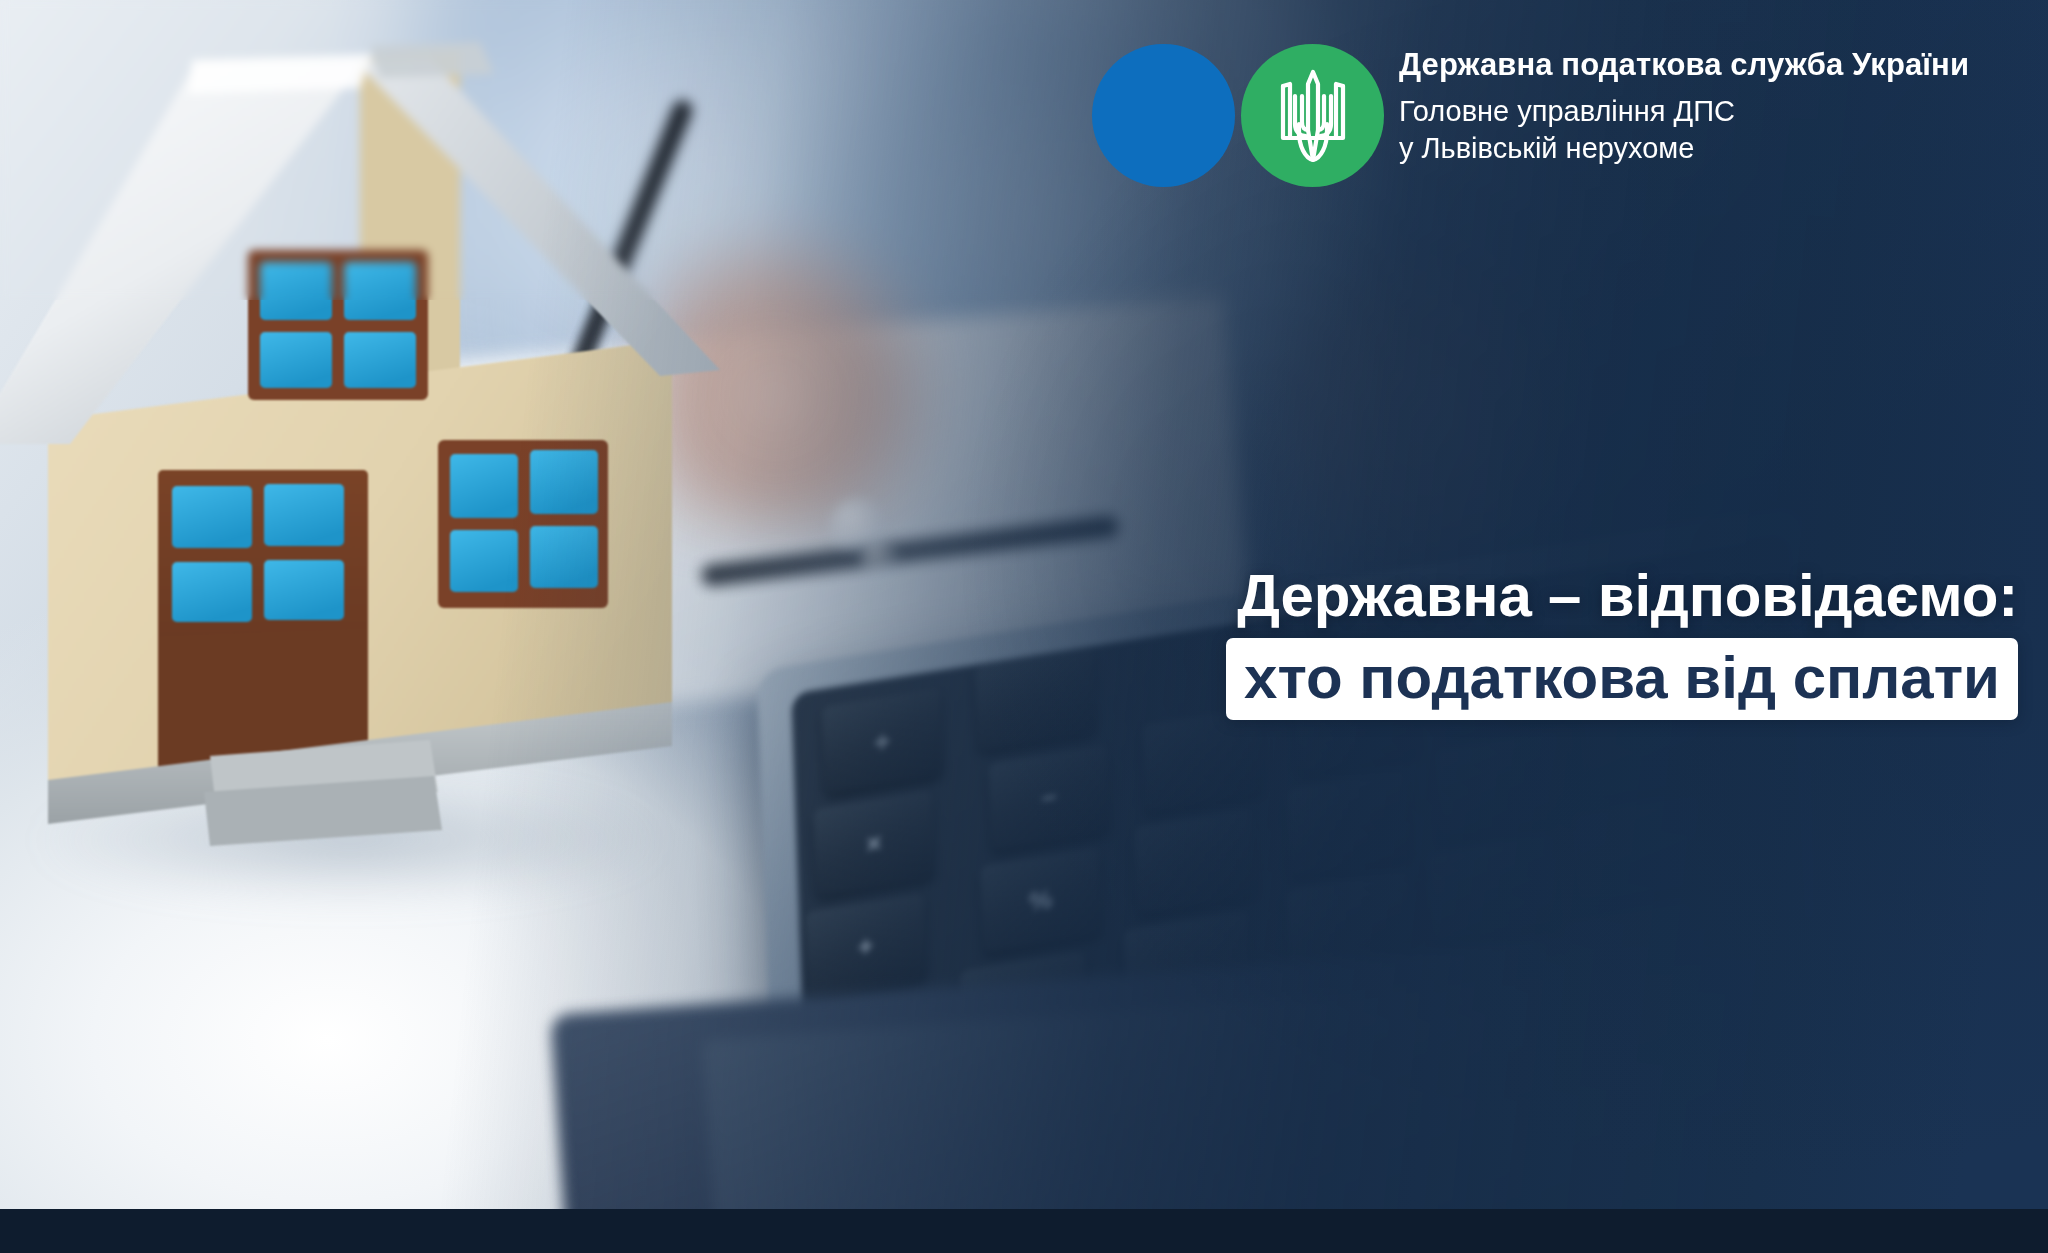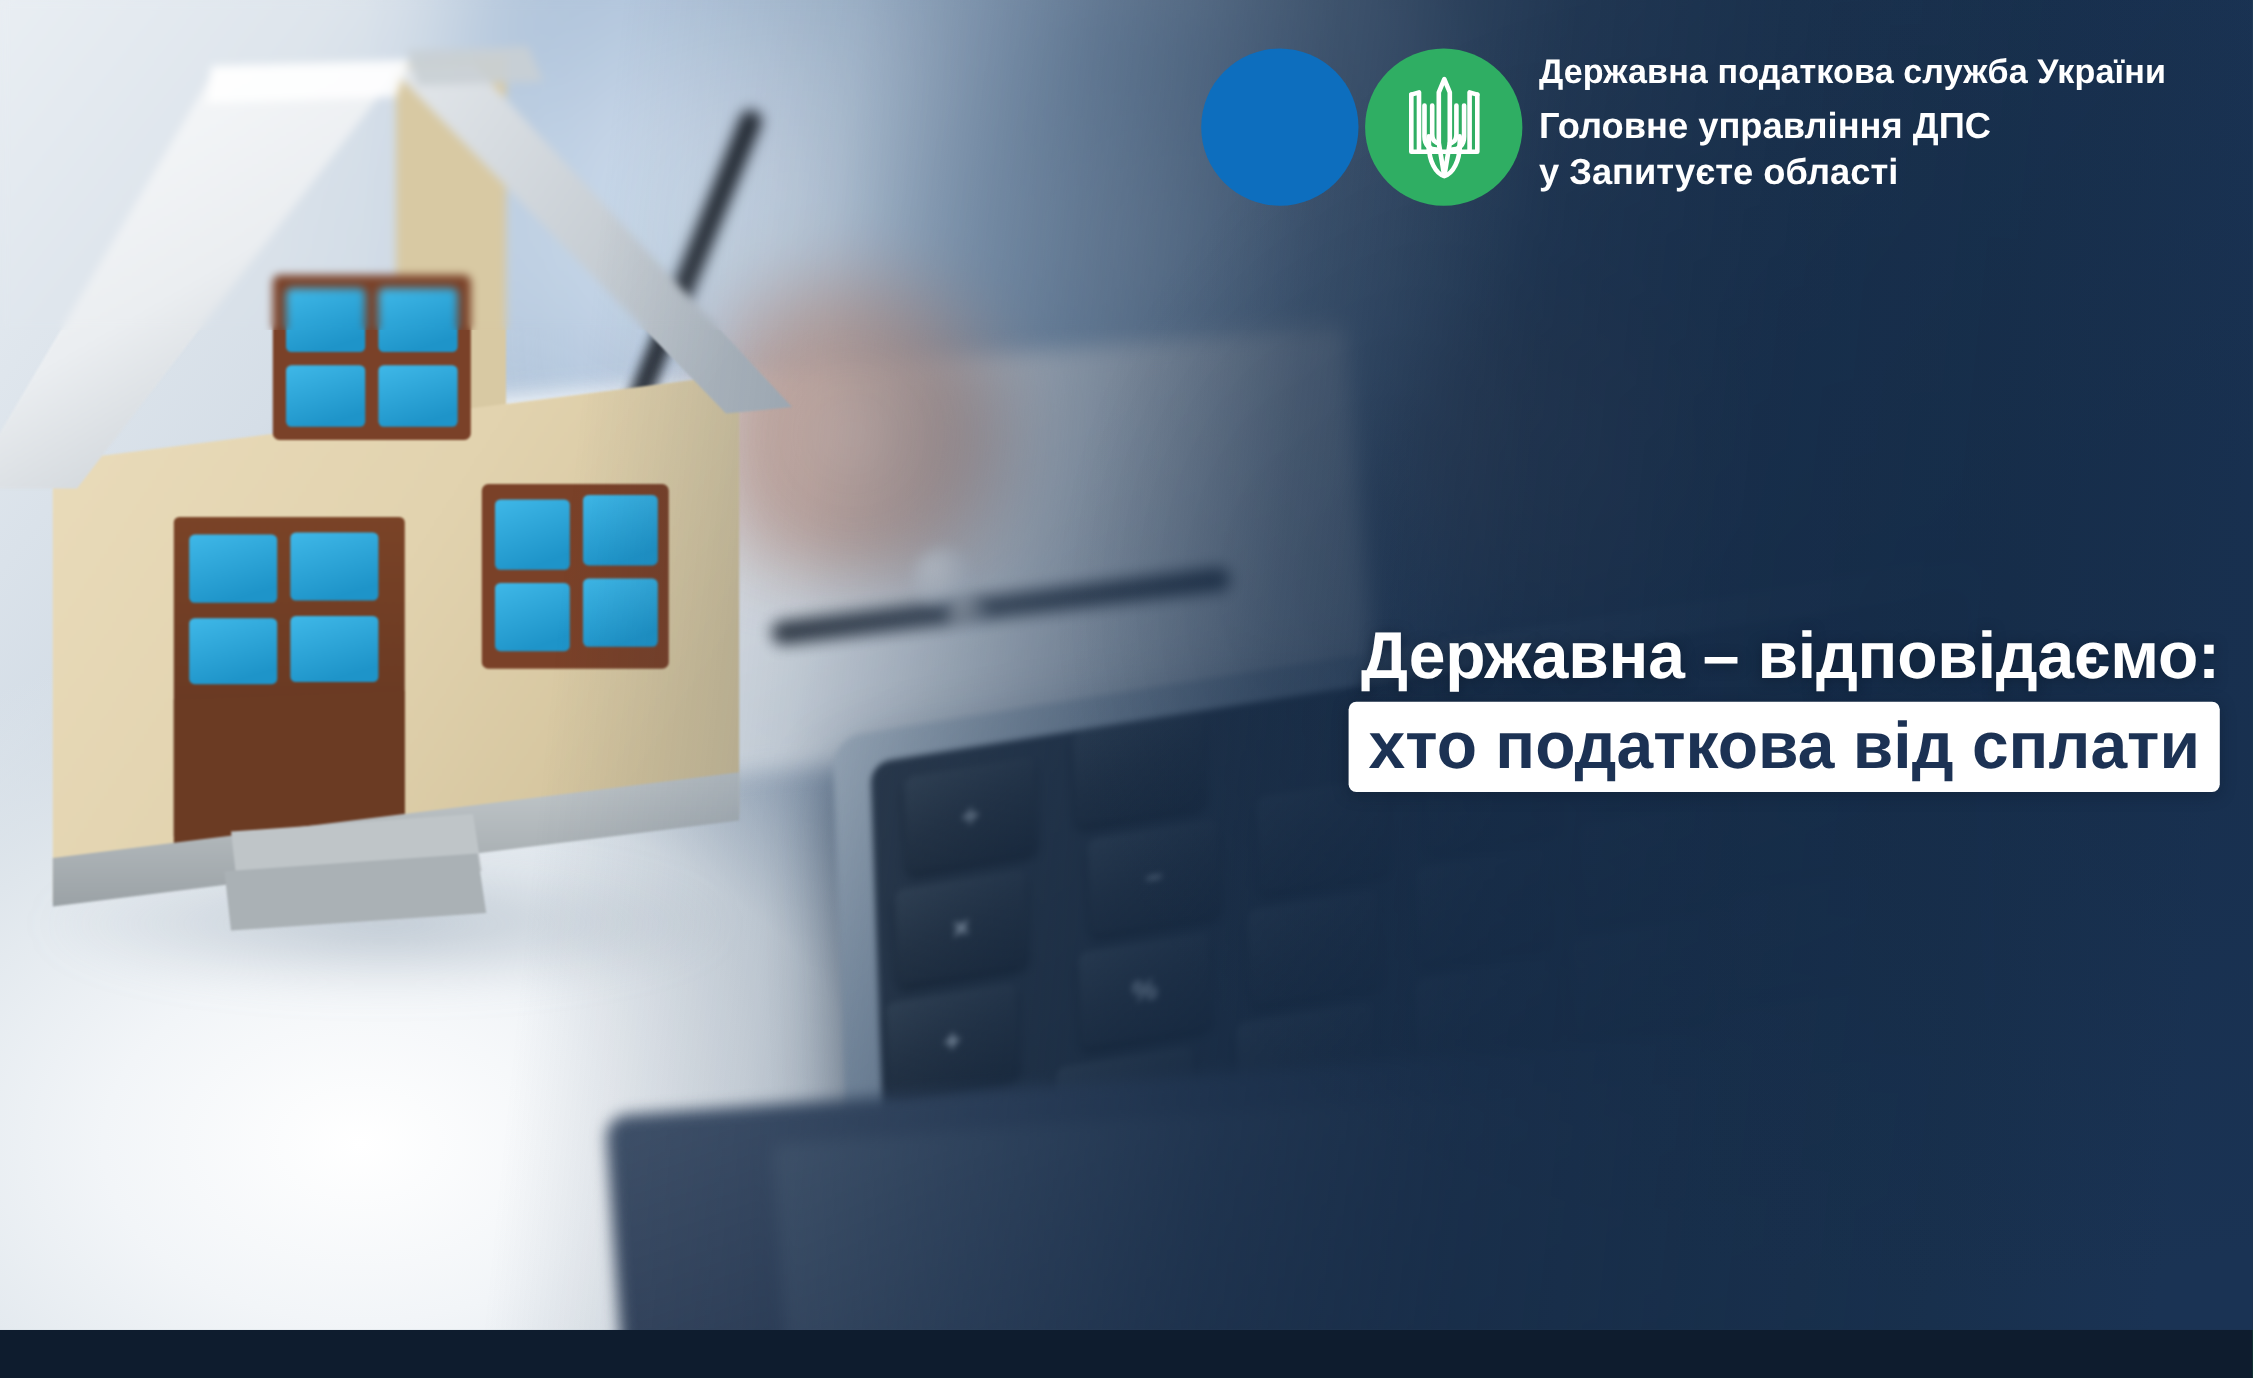--- a/index.html
+++ b/index.html
@@ -254,22 +254,22 @@
     line-height: 1.0;
   }
   .logo-line-1 {
     font-size: 31px;
     font-weight: bold;
     letter-spacing: .1px;
     white-space: nowrap;
     margin-bottom: 13px;
   }
   .logo-line-2, .logo-line-3 {
-    font-size: 33px;
-    font-weight: bold;
+    font-size: 29px;
+    font-weight: normal;
     white-space: nowrap;
     line-height: 1.26;
   }
 
   
   .headline {
     position: absolute;
     right: 30px;
     top: 566px;
     width: 1000px;
@@ -459,21 +459,21 @@
 
             <path d="M23 64 C23 78 29 90 37 92 C45 90 51 78 51 64"></path>
             <path d="M23 70 L51 70"></path>
           </g>
         </svg>
       </div>
     </div>
     <div class="logo-text">
       <div class="logo-line-1">Державна податкова служба України</div>
       <div class="logo-line-2">Головне управління ДПС</div>
-      <div class="logo-line-3">у Запитуєте області</div>
+      <div class="logo-line-3">у Львівській нерухоме</div>
     </div>
   </div>
 
   <div class="headline">
     <div class="hl-line l1">Державна – відповідаємо:</div>
     <div>
       <span class="hl-highlight">хто податкова від сплати</span>
     </div>
   </div>
 

